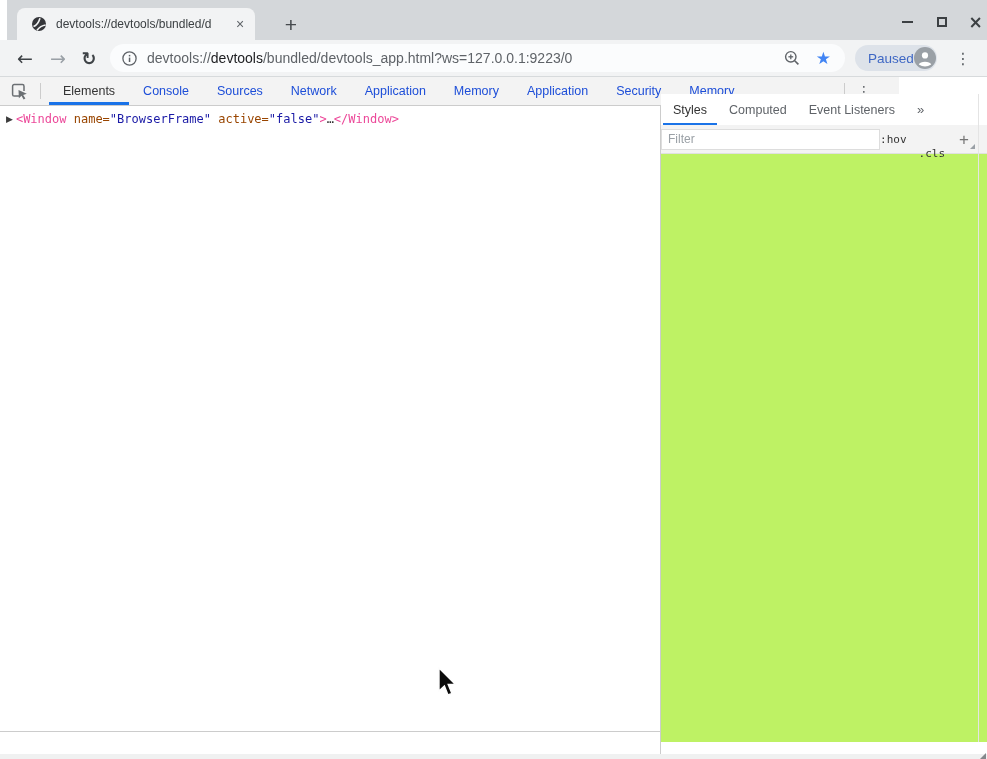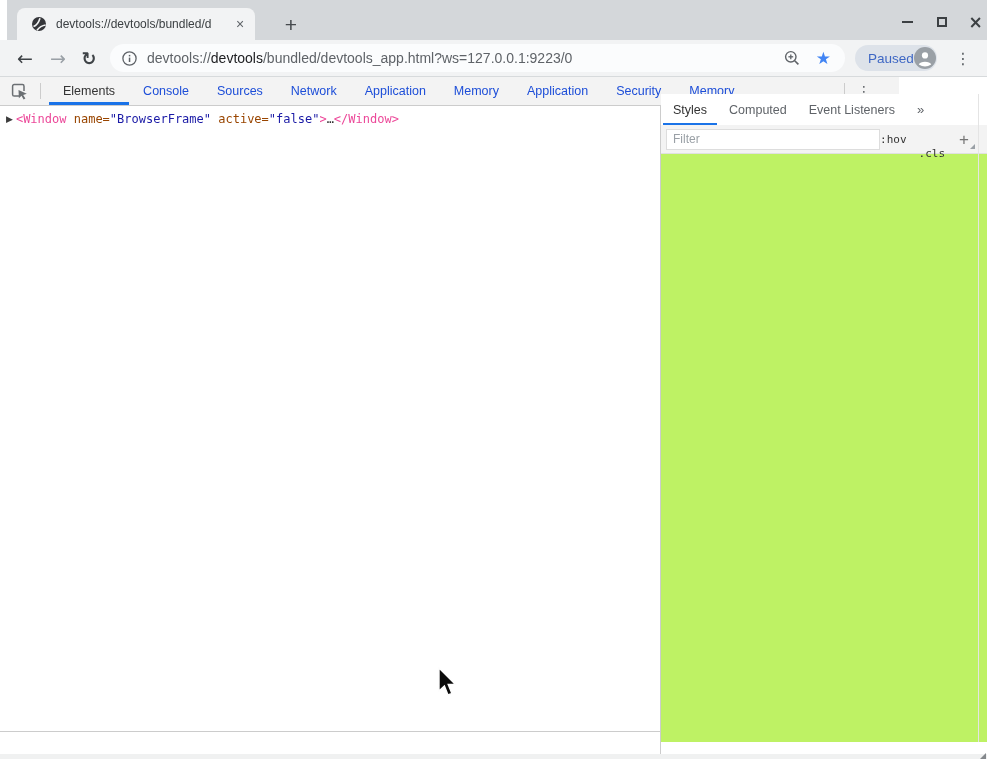--- a/index.html
+++ b/index.html
@@ -74,21 +74,21 @@
   .splitter { position:absolute; left:660px; top:106px; width:1px; height:648px; background:#ccc; }
   
   .sidebar { position:absolute; left:661px; top:94px; width:326px; height:648px; background:#bef264; }
   .sb-tabs { height:31px; display:flex; align-items:stretch; background:#fff; }
   .sb-tab { padding:0 10px; margin-left:2px; display:flex; align-items:center; font-size:12.5px;
     color:#5f6368; border-bottom:2px solid transparent; border-top:2px solid transparent; }
   .sb-tab.selected { color:#333; border-bottom-color:#1a73e8; }
   .sb-overflow { display:flex; align-items:center; padding:0 8px; margin-left:4px; font-size:13px; color:#5f6368; }
   .sb-filter-row { height:29px; background:#f3f3f3; border-bottom:1px solid #e0e0e0;
     display:flex; align-items:center; }
-  .filter-input { margin-left:5px; width:224px; height:21px; border:1px solid #ddd; background:#fff;
+  .filter-input { width:224px; height:21px; border:1px solid #ddd; background:#fff;
     font-family:"Liberation Sans",sans-serif; font-size:12px; color:#333; padding:0 6px; outline:none; }
   .filter-input::placeholder { color:#9aa0a6; }
   .mono-btn { font-family:"DejaVu Sans Mono",monospace; font-size:11px; color:#333; }
   .hov-btn { margin-left:auto; }
   .cls-btn { margin-left:12px;margin-top:29px; }
   .add-btn { position:relative; margin:0 18px 0 14px; font-size:17px; color:#757575; line-height:17px; }
   .add-corner { position:absolute; right:-6px; bottom:-1px; width:0; height:0;
     border-bottom:5px solid #9aa0a6; border-left:5px solid transparent; }
   .sb-gutter { position:absolute; right:8px; top:0; bottom:0; width:1px; background:#e4e4e4; }
   

